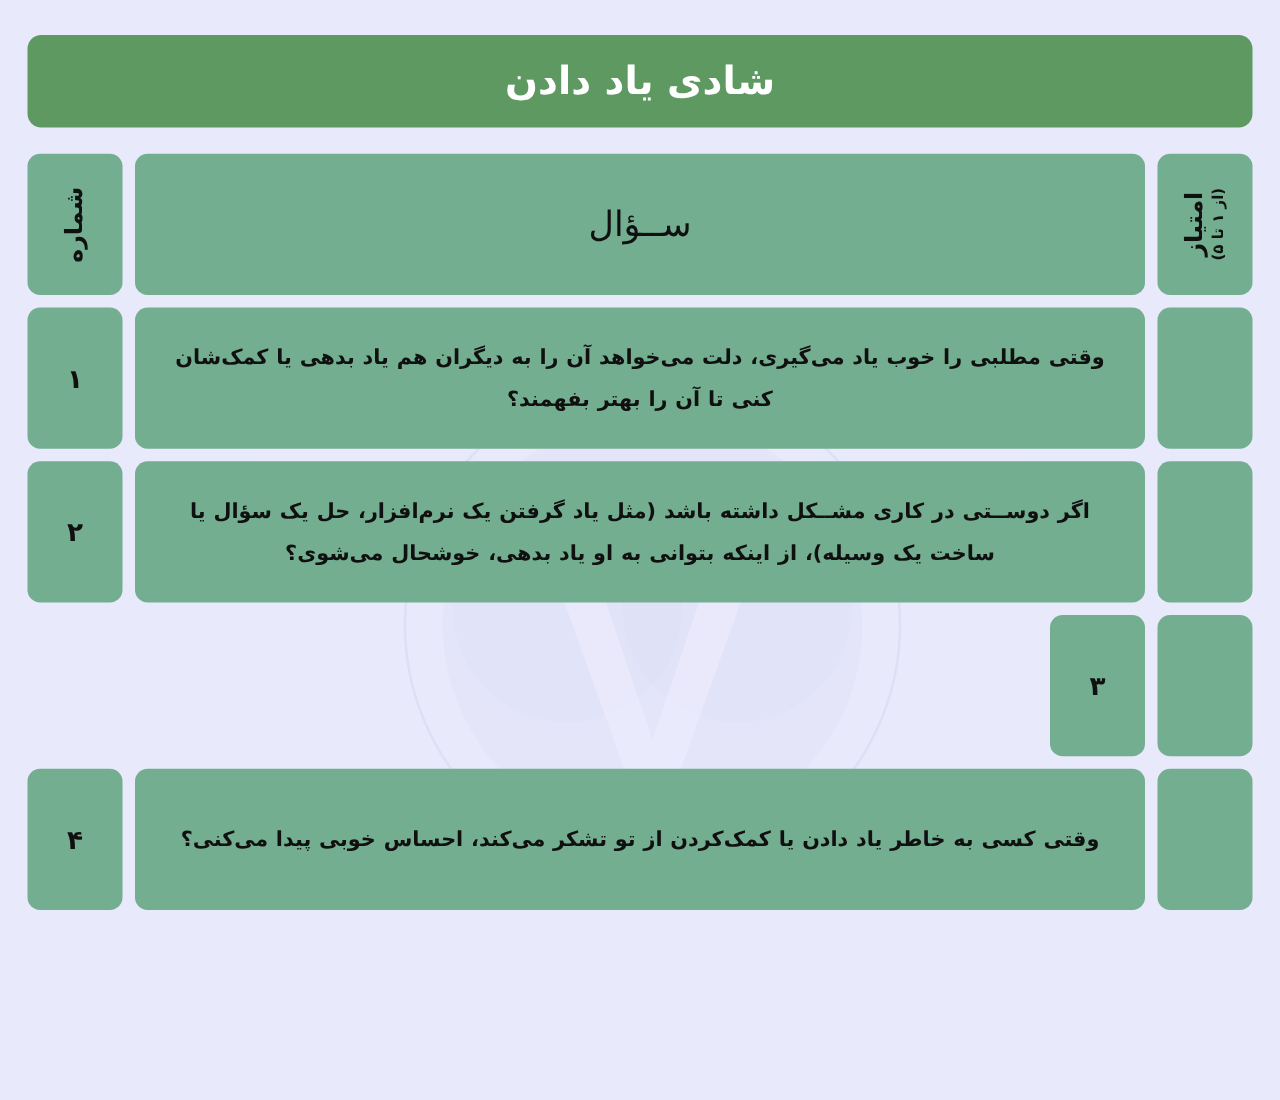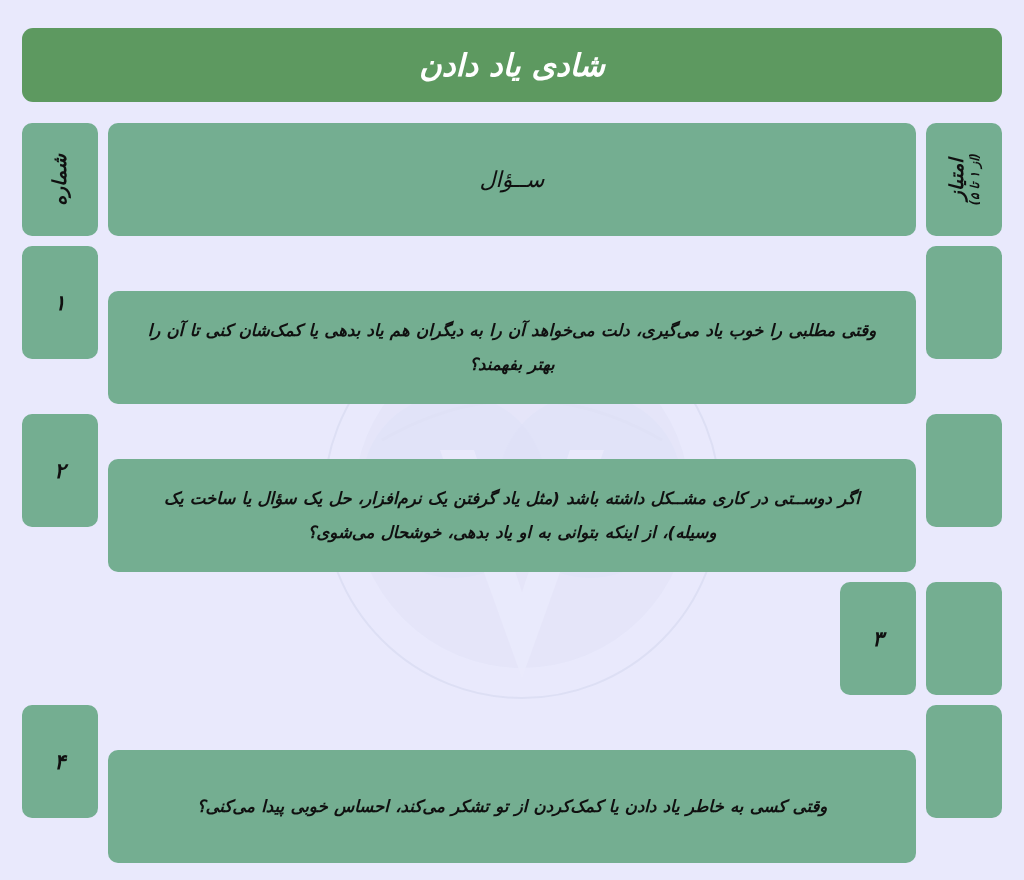--- a/index.html
+++ b/index.html
@@ -29,21 +29,20 @@
     pointer-events: none;
     z-index: 0;
   }
 
   
   #page {
     position: absolute;
     inset: 0;
     padding: 28px 22px 20px 22px;
     z-index: 1;
-    font-style: italic;
   }
 
   
   #title-banner {
     height: 74px;
     background: #5d9960;
     border-radius: 11px;
     display: flex;
     align-items: center;
     justify-content: center;
@@ -81,21 +80,21 @@
 
   
   .col-num    { width: 76px;  flex: 0 0 76px; }
   .col-q      { flex: 1 1 auto; }
   .col-score  { width: 76px;  flex: 0 0 76px; }
 
   
   .header-row .cell { height: 113px; }
 
   .header-row .col-q .h-label {
-    font-size: 22px;
+    font-size: 28px;
     font-weight: normal;
     letter-spacing: 1px;
   }
 
   .vlabel {
     transform: rotate(-90deg);
     white-space: nowrap;
     display: flex;
     flex-direction: column;
     align-items: center;
@@ -116,21 +115,20 @@
   .qrow .cell { height: 113px; }
 
   .qrow .col-num .num-text {
     font-size: 21px;
     font-weight: bold;
   }
 
   .qrow .col-q {
     justify-content: flex-end;
     padding: 6px 26px;
-    margin-top: 45px;
   }
   .qrow .col-q .q-text {
     font-size: 16.6px;
     font-weight: bold;
     line-height: 2.0;
     text-align: center;
     width: 100%;
     word-spacing: 0.5px;
   }
 

